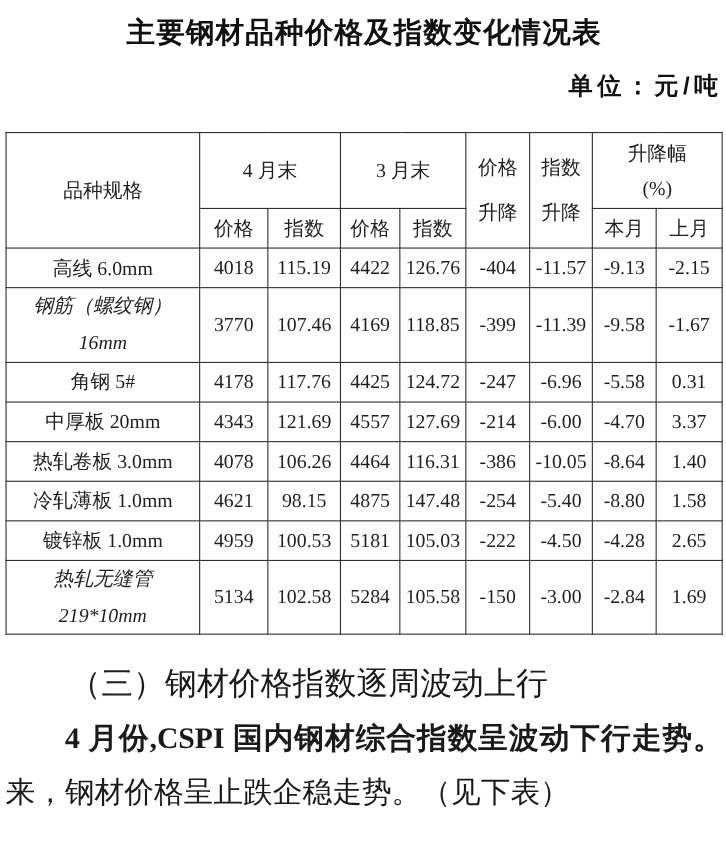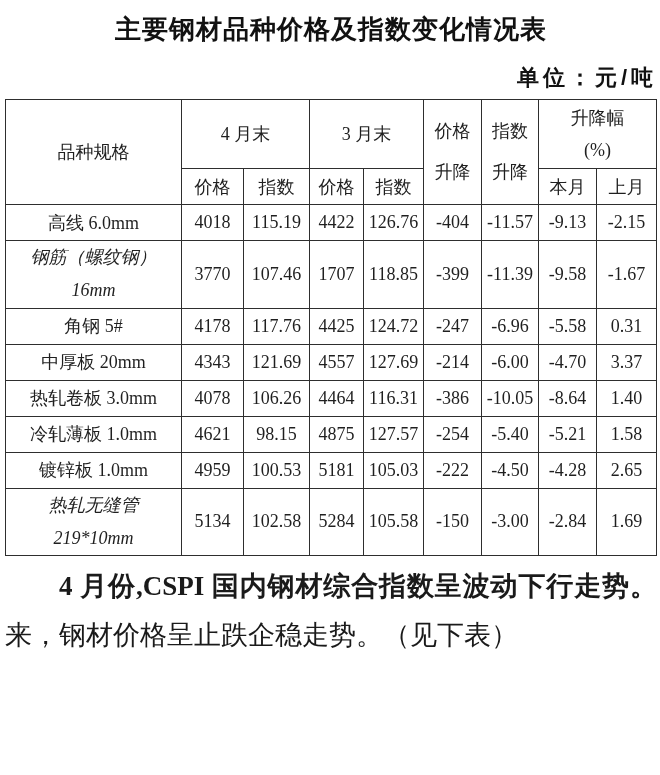--- a/index.html
+++ b/index.html
@@ -26,21 +26,21 @@
     font-size: 26px;
     letter-spacing: 1px;
     color: #111;
   }
   .unit-line {
     text-align: right;
     font-family: "Liberation Sans", "DejaVu Sans", sans-serif;
     font-weight: bold;
     font-size: 22px;
     letter-spacing: 4px;
-    margin: 0 0 6px 0;
+    margin: 0 0 27px 0;
     color: #111;
   }
   table.price-table {
     width: 100%;
     border-collapse: collapse;
     table-layout: fixed;
     font-size: 18px;
     color: #1f1f1f;
   }
   table.price-table th,
@@ -147,21 +147,21 @@
         <td>-404</td>
         <td>-11.57</td>
         <td>-9.13</td>
         <td>-2.15</td>
       </tr>
       <tr class="data-row tall">
         <td class="prod multi">钢筋（螺纹钢）
 16mm</td>
         <td>3770</td>
         <td>107.46</td>
-        <td>1707</td>
+        <td>4169</td>
         <td>118.85</td>
         <td>-399</td>
         <td>-11.39</td>
         <td>-9.58</td>
         <td>-1.67</td>
       </tr>
       <tr class="data-row">
         <td class="prod">角钢 5#</td>
         <td>4178</td>
         <td>117.76</td>
@@ -192,24 +192,24 @@
         <td>-386</td>
         <td>-10.05</td>
         <td>-8.64</td>
         <td>1.40</td>
       </tr>
       <tr class="data-row">
         <td class="prod">冷轧薄板 1.0mm</td>
         <td>4621</td>
         <td>98.15</td>
         <td>4875</td>
-        <td>127.57</td>
+        <td>147.48</td>
         <td>-254</td>
         <td>-5.40</td>
-        <td>-5.21</td>
+        <td>-8.80</td>
         <td>1.58</td>
       </tr>
       <tr class="data-row">
         <td class="prod">镀锌板 1.0mm</td>
         <td>4959</td>
         <td>100.53</td>
         <td>5181</td>
         <td>105.03</td>
         <td>-222</td>
         <td>-4.50</td>
@@ -224,19 +224,20 @@
         <td>5284</td>
         <td>105.58</td>
         <td>-150</td>
         <td>-3.00</td>
         <td>-2.84</td>
         <td>1.69</td>
       </tr>
     </tbody>
   </table>
 
+  <div class="section-heading">（三）钢材价格指数逐周波动上行</div>
 
   <div class="para">
     <div class="pline first">4 月份,CSPI 国内钢材综合指数呈波动下行走势。</div>
     <div class="pline">来，钢材价格呈止跌企稳走势。（见下表）</div>
   </div>
 
 </div>
 
 </body></html>

